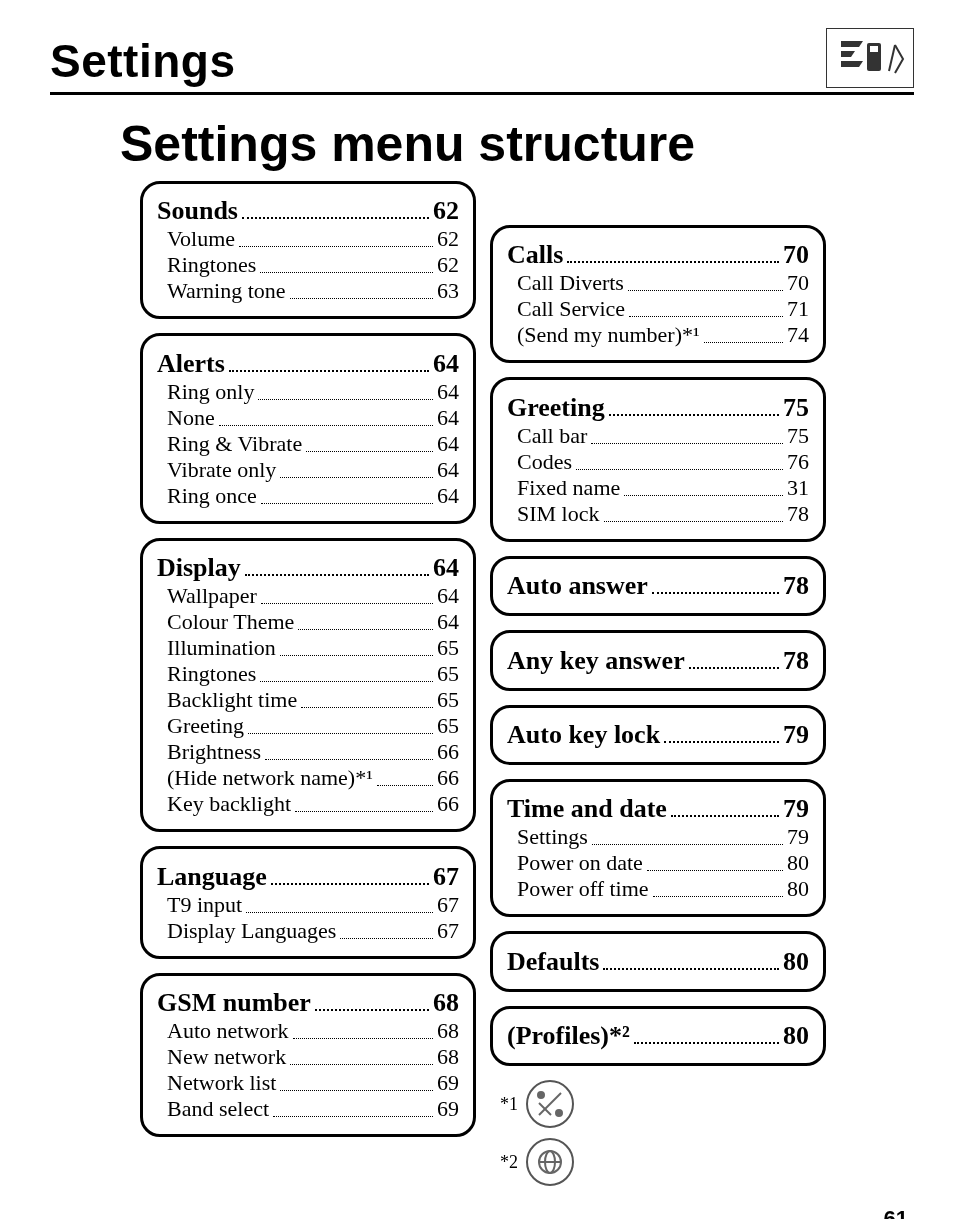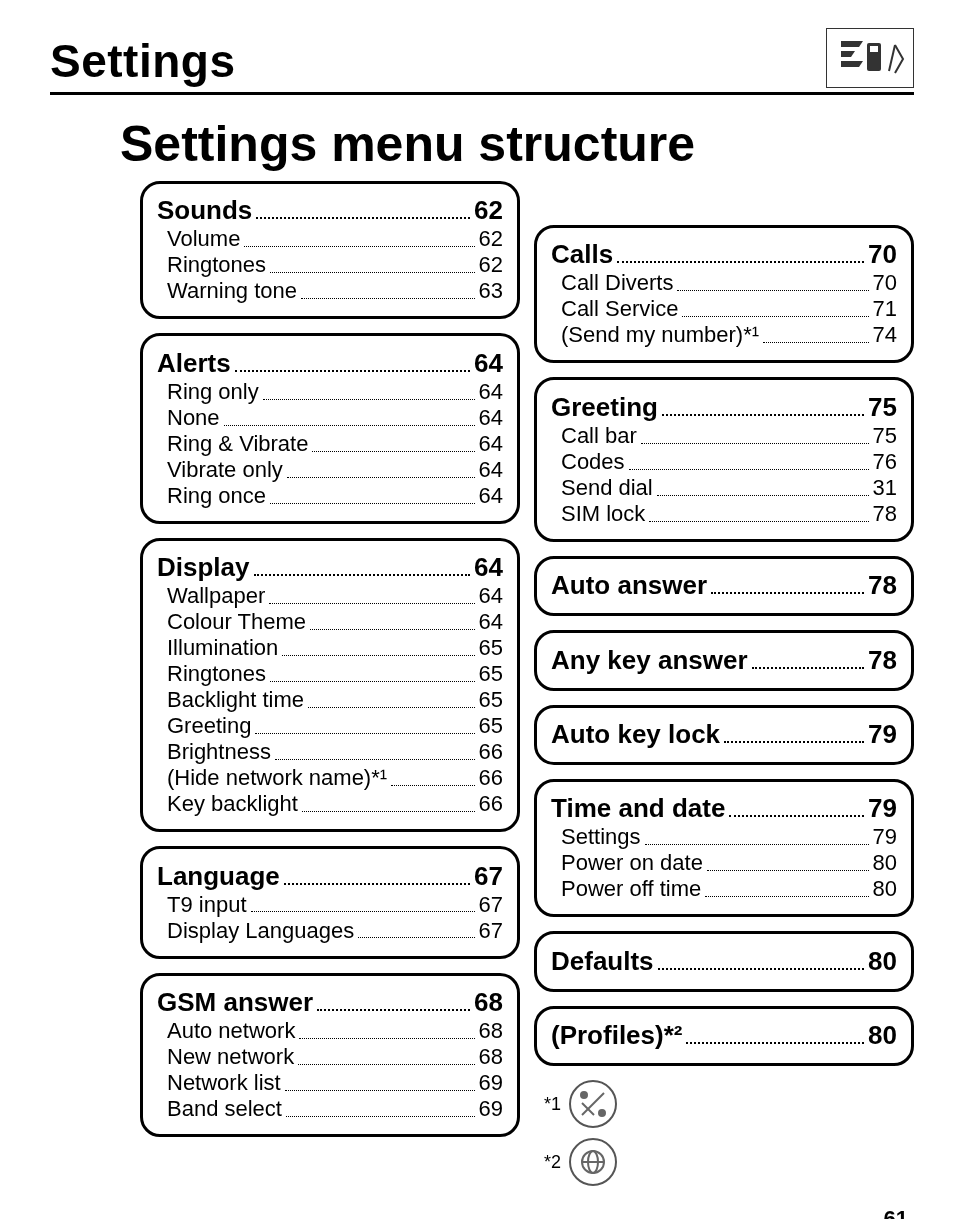--- a/index.html
+++ b/index.html
@@ -46,21 +46,22 @@
     font-weight: 700;
     margin-left: 70px;
     margin-bottom: 8px;
   }
   .columns {
     display: flex;
     gap: 14px;
     margin-left: 90px;
   }
   .col {
-    width: 380px;
+    width: 336px;
+    font-family: Liberation Serif, serif;
   }
   .section {
     border: 3px solid #000;
     border-radius: 20px;
     padding: 10px 14px 12px 14px;
     margin-bottom: 14px;
     background:#fff;
   }
   .sec-head {
     display: flex;
@@ -78,21 +79,21 @@
   .dots-thin {
     flex: 1;
     border-bottom: 1px dotted #000;
     margin: 0 4px 5px 4px;
     height: 0.9em;
   }
   .pg { white-space: nowrap; }
   .item-row {
     display: flex;
     font-size: 22px;
-    align-items: center;
+    align-items: flex-end;
     padding-left: 10px;
   }
   .item-row .label { white-space: nowrap; }
   .footer-page {
     position: absolute;
     bottom: 24px;
     right: 46px;
     font-weight: 700;
     font-size: 22px;
   }
@@ -265,21 +266,21 @@
             <span class="pg">67</span>
           </div>
           <div class="item-row">
             <span class="label">Display Languages</span>
             <span class="dots-thin"></span>
             <span class="pg">67</span>
           </div>
         </div>
         <div class="section">
           <div class="sec-head">
-            <span class="label">GSM answer</span>
+            <span class="label">GSM number</span>
             <span class="dots"></span>
             <span class="pg">68</span>
           </div>
           <div class="item-row">
             <span class="label">Auto network</span>
             <span class="dots-thin"></span>
             <span class="pg">68</span>
           </div>
           <div class="item-row">
             <span class="label">New network</span>
@@ -332,21 +333,21 @@
             <span class="label">Call bar</span>
             <span class="dots-thin"></span>
             <span class="pg">75</span>
           </div>
           <div class="item-row">
             <span class="label">Codes</span>
             <span class="dots-thin"></span>
             <span class="pg">76</span>
           </div>
           <div class="item-row">
-            <span class="label">Send dial</span>
+            <span class="label">Fixed name</span>
             <span class="dots-thin"></span>
             <span class="pg">31</span>
           </div>
           <div class="item-row">
             <span class="label">SIM lock</span>
             <span class="dots-thin"></span>
             <span class="pg">78</span>
           </div>
         </div>
         <div class="section">

